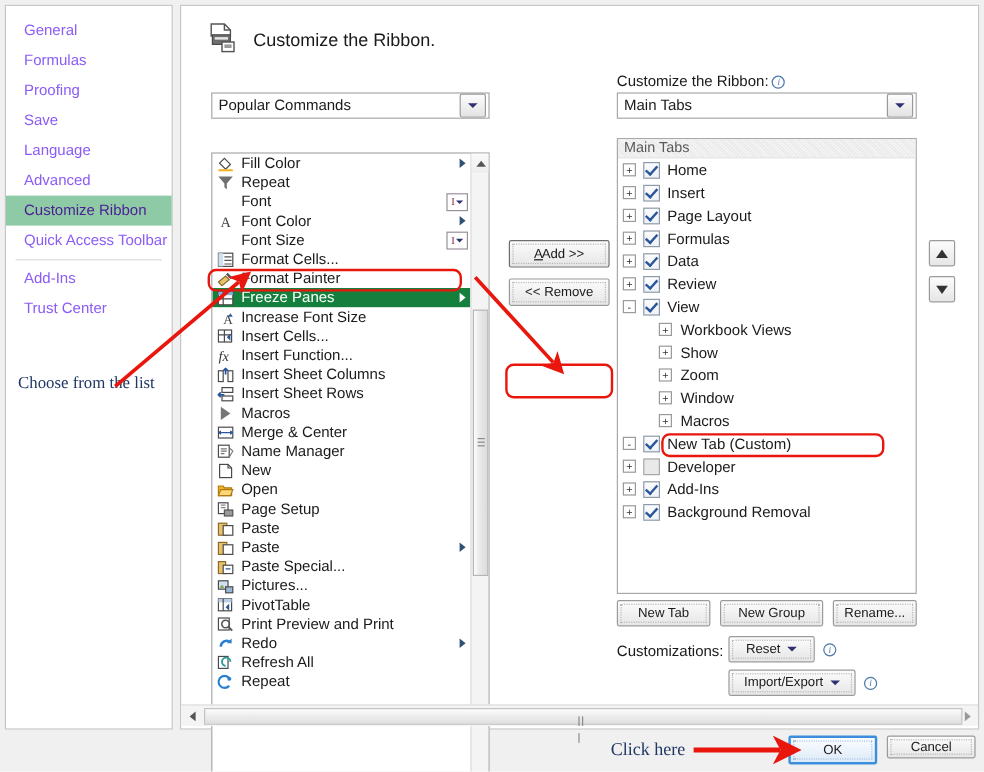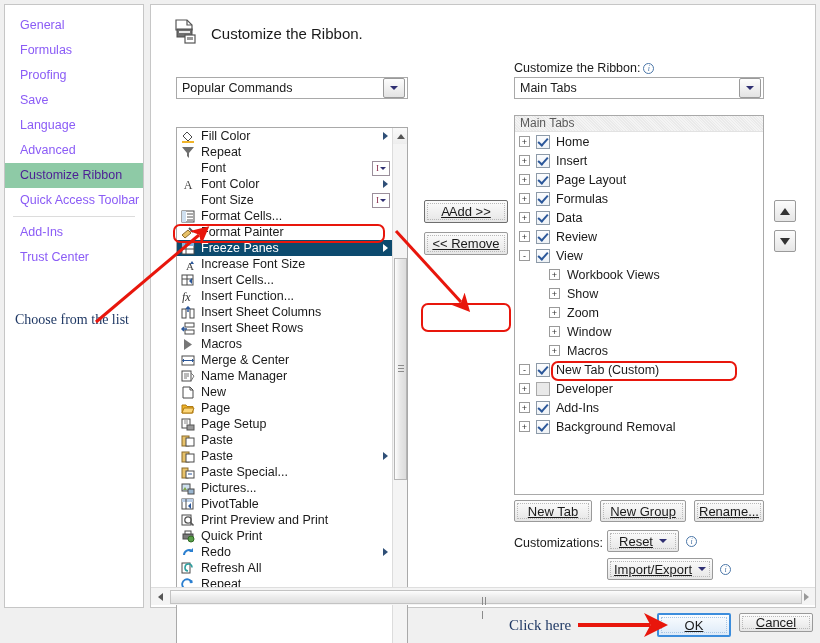--- a/index.html
+++ b/index.html
@@ -74,21 +74,21 @@
     box-sizing:border-box;overflow:hidden;
   }
   .cmdlist{left:175px;top:114px;width:232px;height:466px;}
   .cmd-rows{position:absolute;left:0;top:0;right:15px;}
   .crow{
     height:16px;line-height:16px;display:flex;align-items:center;
     padding-left:2px;font-size:12.5px;white-space:nowrap;position:relative;
   }
   .crow .ic{width:18px;height:14px;flex:0 0 18px;display:flex;align-items:center;justify-content:center;}
   .crow .tx{padding-left:4px;}
-  .crow.sel{background:#0c4a6e;color:#fff;}
+  .crow.sel{background:#15803d;color:#fff;}
   .crow .sub{position:absolute;right:4px;top:4px;width:0;height:0;
     border-top:4px solid transparent;border-bottom:4px solid transparent;border-left:5px solid #2f4f77;}
   .crow.sel .sub{border-left-color:#fff;}
   .crow .spin{position:absolute;right:2px;top:1px;width:16px;height:13px;
     border:1px solid #9b8f9b;background:#fff;display:flex;align-items:center;justify-content:center;gap:1px;}
   .crow .spin .ib{color:#8a2b4a;font-size:9px;line-height:9px;font-family:"Liberation Serif",serif;}
   .crow .spin .cr{width:0;height:0;border-left:3px solid transparent;border-right:3px solid transparent;border-top:3px solid #2f2f72;}
   
   .vsb{
     position:absolute;right:0;top:0;width:15px;bottom:0;
@@ -132,23 +132,23 @@
   .chk.on:after{
     content:"";position:absolute;left:3px;top:0px;width:4px;height:8px;
     border:solid #2b579a;border-width:0 2px 2px 0;transform:rotate(42deg);
   }
   .chk.off{background:#e9e9e9;border-color:#a9a9a9;}
   .tlabel{padding-left:1px;}
   
   .btn{
     position:absolute;border:1px solid #9a9a9a;border-radius:2px;
     background:linear-gradient(#fcfcfc,#e6e6e6);
-    font-size:13px;color:#1a1a1a;
+    font-size:11px;color:#1a1a1a;
     display:flex;align-items:center;justify-content:center;
-    box-sizing:border-box;cursor:default;white-space:nowrap;text-decoration:underline;
+    box-sizing:border-box;cursor:default;white-space:nowrap;
   }
   .btn .inner{
     border:1px dotted #b9b9b9;width:calc(100% - 6px);height:calc(100% - 6px);
     display:flex;align-items:center;justify-content:center;gap:4px;
   }
   .btn u{text-decoration:underline;}
   .btn.focus{border-color:#6e6e6e;}
   .btn.ok{border:2px solid #3c8ddc;background:linear-gradient(#fbfdff,#ddeaf8);}
   .dropcaret{width:0;height:0;border-left:4px solid transparent;border-right:4px solid transparent;border-top:4px solid #2f2f72;margin-left:2px;}
   .movebtn{
@@ -400,21 +400,21 @@
             </span>
             <span class="tx">New</span>
           </div>
           <div class="crow">
             <span class="ic">
               <svg width="14" height="13" viewBox="0 0 14 13">
                 <path d="M1 3 H5 L6 4.5 H12 V11 H1 Z" fill="#f0b429" stroke="#b07b12"></path>
                 <path d="M1 11 L3 6 H13 L11 11 Z" fill="#fcd77a" stroke="#b07b12"></path>
               </svg>
             </span>
-            <span class="tx">Page</span>
+            <span class="tx">Open</span>
           </div>
           <div class="crow">
             <span class="ic">
               <svg width="14" height="13" viewBox="0 0 14 13">
                 <rect x="1" y="1" width="8" height="9" fill="#fff" stroke="#4a4a4a"></rect>
                 <path d="M3 3 H7 M3 5 H7" stroke="#888"></path>
                 <rect x="6" y="7" width="7" height="5" fill="#9a9a9a" stroke="#555"></rect>
               </svg>
             </span>
             <span class="tx">Page Setup</span>
@@ -471,30 +471,20 @@
           </div>
           <div class="crow">
             <span class="ic">
               <svg width="14" height="13" viewBox="0 0 14 13">
                 <rect x="1" y="1" width="9" height="10" fill="#fff" stroke="#4a4a4a"></rect>
                 <circle cx="7" cy="6" r="3.2" fill="none" stroke="#555" stroke-width="1.3"></circle>
                 <path d="M9.4 8.4 L12.5 11.5" stroke="#555" stroke-width="1.6"></path>
               </svg>
             </span>
             <span class="tx">Print Preview and Print</span>
-          </div>
-          <div class="crow">
-            <span class="ic">
-              <svg width="14" height="13" viewBox="0 0 14 13">
-                <rect x="2" y="4" width="10" height="5" fill="#7a7a7a" stroke="#4a4a4a"></rect>
-                <rect x="4" y="1" width="6" height="3" fill="#fff" stroke="#4a4a4a"></rect>
-                <circle cx="10" cy="9" r="3" fill="#5a9e4a" stroke="#2f6a22"></circle>
-              </svg>
-            </span>
-            <span class="tx">Quick Print</span>
           </div>
           <div class="crow">
             <span class="ic">
               <svg width="14" height="13" viewBox="0 0 14 13">
                 <path d="M3 9 A5 5 0 0 1 11 5" stroke="#2b7fd0" stroke-width="2" fill="none"></path>
                 <path d="M12 2 L12 6 L8 6 Z" fill="#2b7fd0"></path>
               </svg>
             </span>
             <span class="tx">Redo</span>
             <i class="sub"></i>

